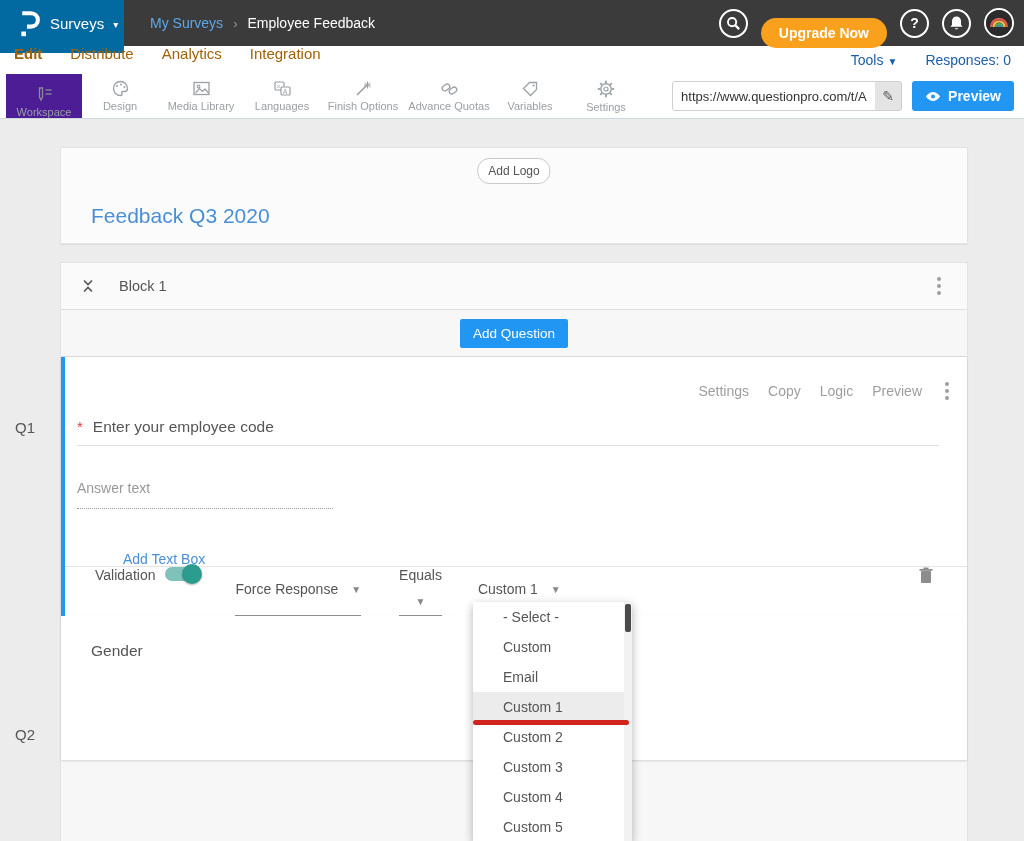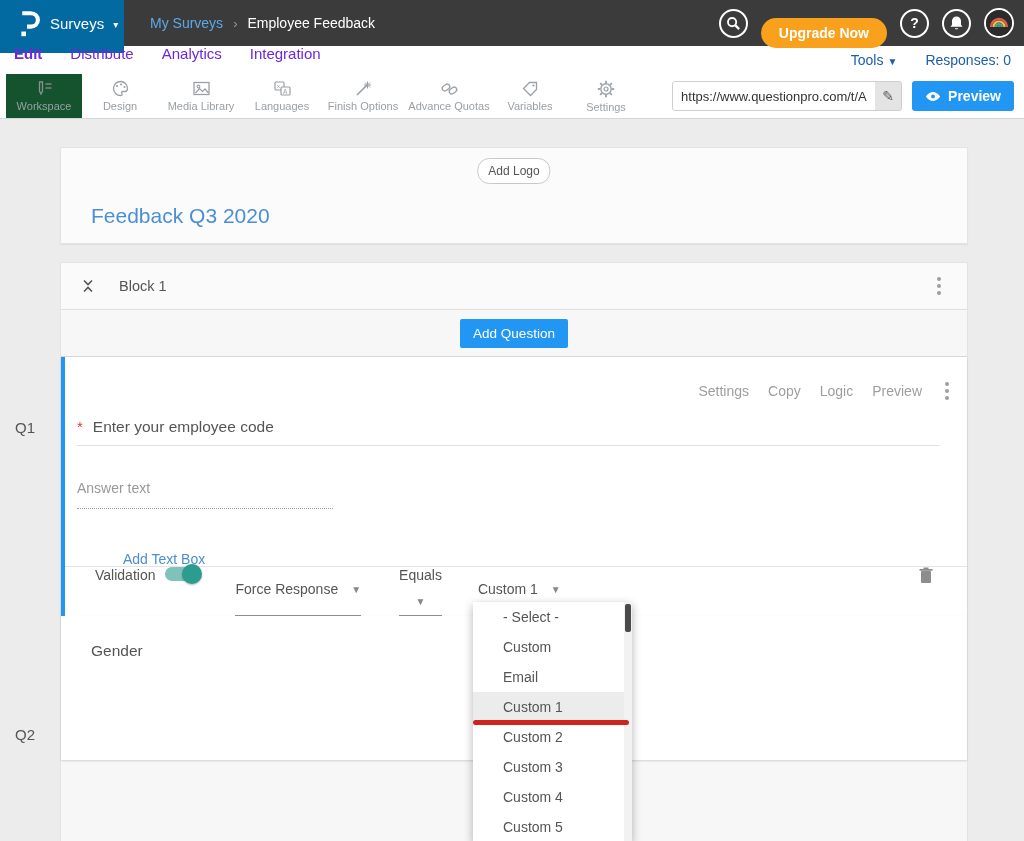--- a/index.html
+++ b/index.html
@@ -17,30 +17,30 @@
   .crumb-sep { color:#9a9a9a; font-size:13px; }
   .crumb-current { color:#fff; }
   .top-actions { margin-left:auto; display:flex; align-items:center; gap:13px; padding-right:10px; }
   .circle-btn { width:29px; height:29px; border-radius:50%; border:2px solid #fff; display:flex; align-items:center; justify-content:center; color:#fff; font-size:14px; font-weight:bold; cursor:pointer; background:transparent; }
   .upgrade-btn { height:30px; padding:0 18px; border:none; border-radius:16px; background:#f9a11c; color:#fff; font-size:14px; font-weight:bold; font-family:inherit; cursor:pointer;margin-top:20px; }
   .avatar { width:30px; height:30px; border-radius:50%; border:2px solid #fff; background:#2e2e2e; overflow:hidden; display:flex; align-items:center; justify-content:center; cursor:pointer; }
 
   
   .navbar { height:28px; background:#fff; display:flex; align-items:center; padding:0 13px 0 14px; }
   .nav-tabs { display:flex; gap:28px; }
-  .nav-tab { font-size:15px; color:#6d28d9; cursor:pointer; padding-bottom:12px; }
+  .nav-tab { font-size:15px; color:#a16207; cursor:pointer; padding-bottom:12px; }
   .nav-tab.active { font-weight:bold; border-bottom:2px solid #2196f3; }
   .nav-right { margin-left:auto; display:flex; align-items:center; gap:28px; font-size:14px; color:#1b5fa8; }
   .nav-right .caret { font-size:10px; margin-left:4px; }
   .tools-dd, .responses { cursor:pointer; }
 
   
   .toolbar { height:45px; background:#fff; border-bottom:1px solid #cfd8dc; display:flex; align-items:stretch; padding-left:6px; }
   .tool-item { width:76px; display:flex; flex-direction:column; align-items:center; justify-content:center; gap:3px; color:#9aa0a5; cursor:pointer; }
-  .tool-item.active { background:#14532d; }
+  .tool-item.active { background:#4c1d95;justify-content:flex-end; }
   .tool-item svg { display:block; }
   .tool-label { font-size:11px; white-space:nowrap; }
   .tool-item.wide { width:86px; }
   .url-group { margin-left:auto; align-self:center; display:flex; align-items:center; height:30px; width:230px; background:#e4e4e4; border:1px solid #cfcfcf; border-radius:3px; overflow:hidden; }
   .url-input { flex:1; height:100%; border:none; background:#fff; font-family:inherit; font-size:13px; color:#333; padding:0 4px 0 8px; outline:none; min-width:0; }
   .url-pencil { width:26px; text-align:center; color:#555; font-size:14px; cursor:pointer; }
   .preview-btn { align-self:center; margin:0 10px; height:30px; padding:0 13px; background:#2196f3; color:#fff; border:none; border-radius:3px; font-family:inherit; font-size:14px; font-weight:bold; display:flex; align-items:center; gap:7px; cursor:pointer; }
 
   
   .content { position:relative; height:722px; background:#ececec; }

